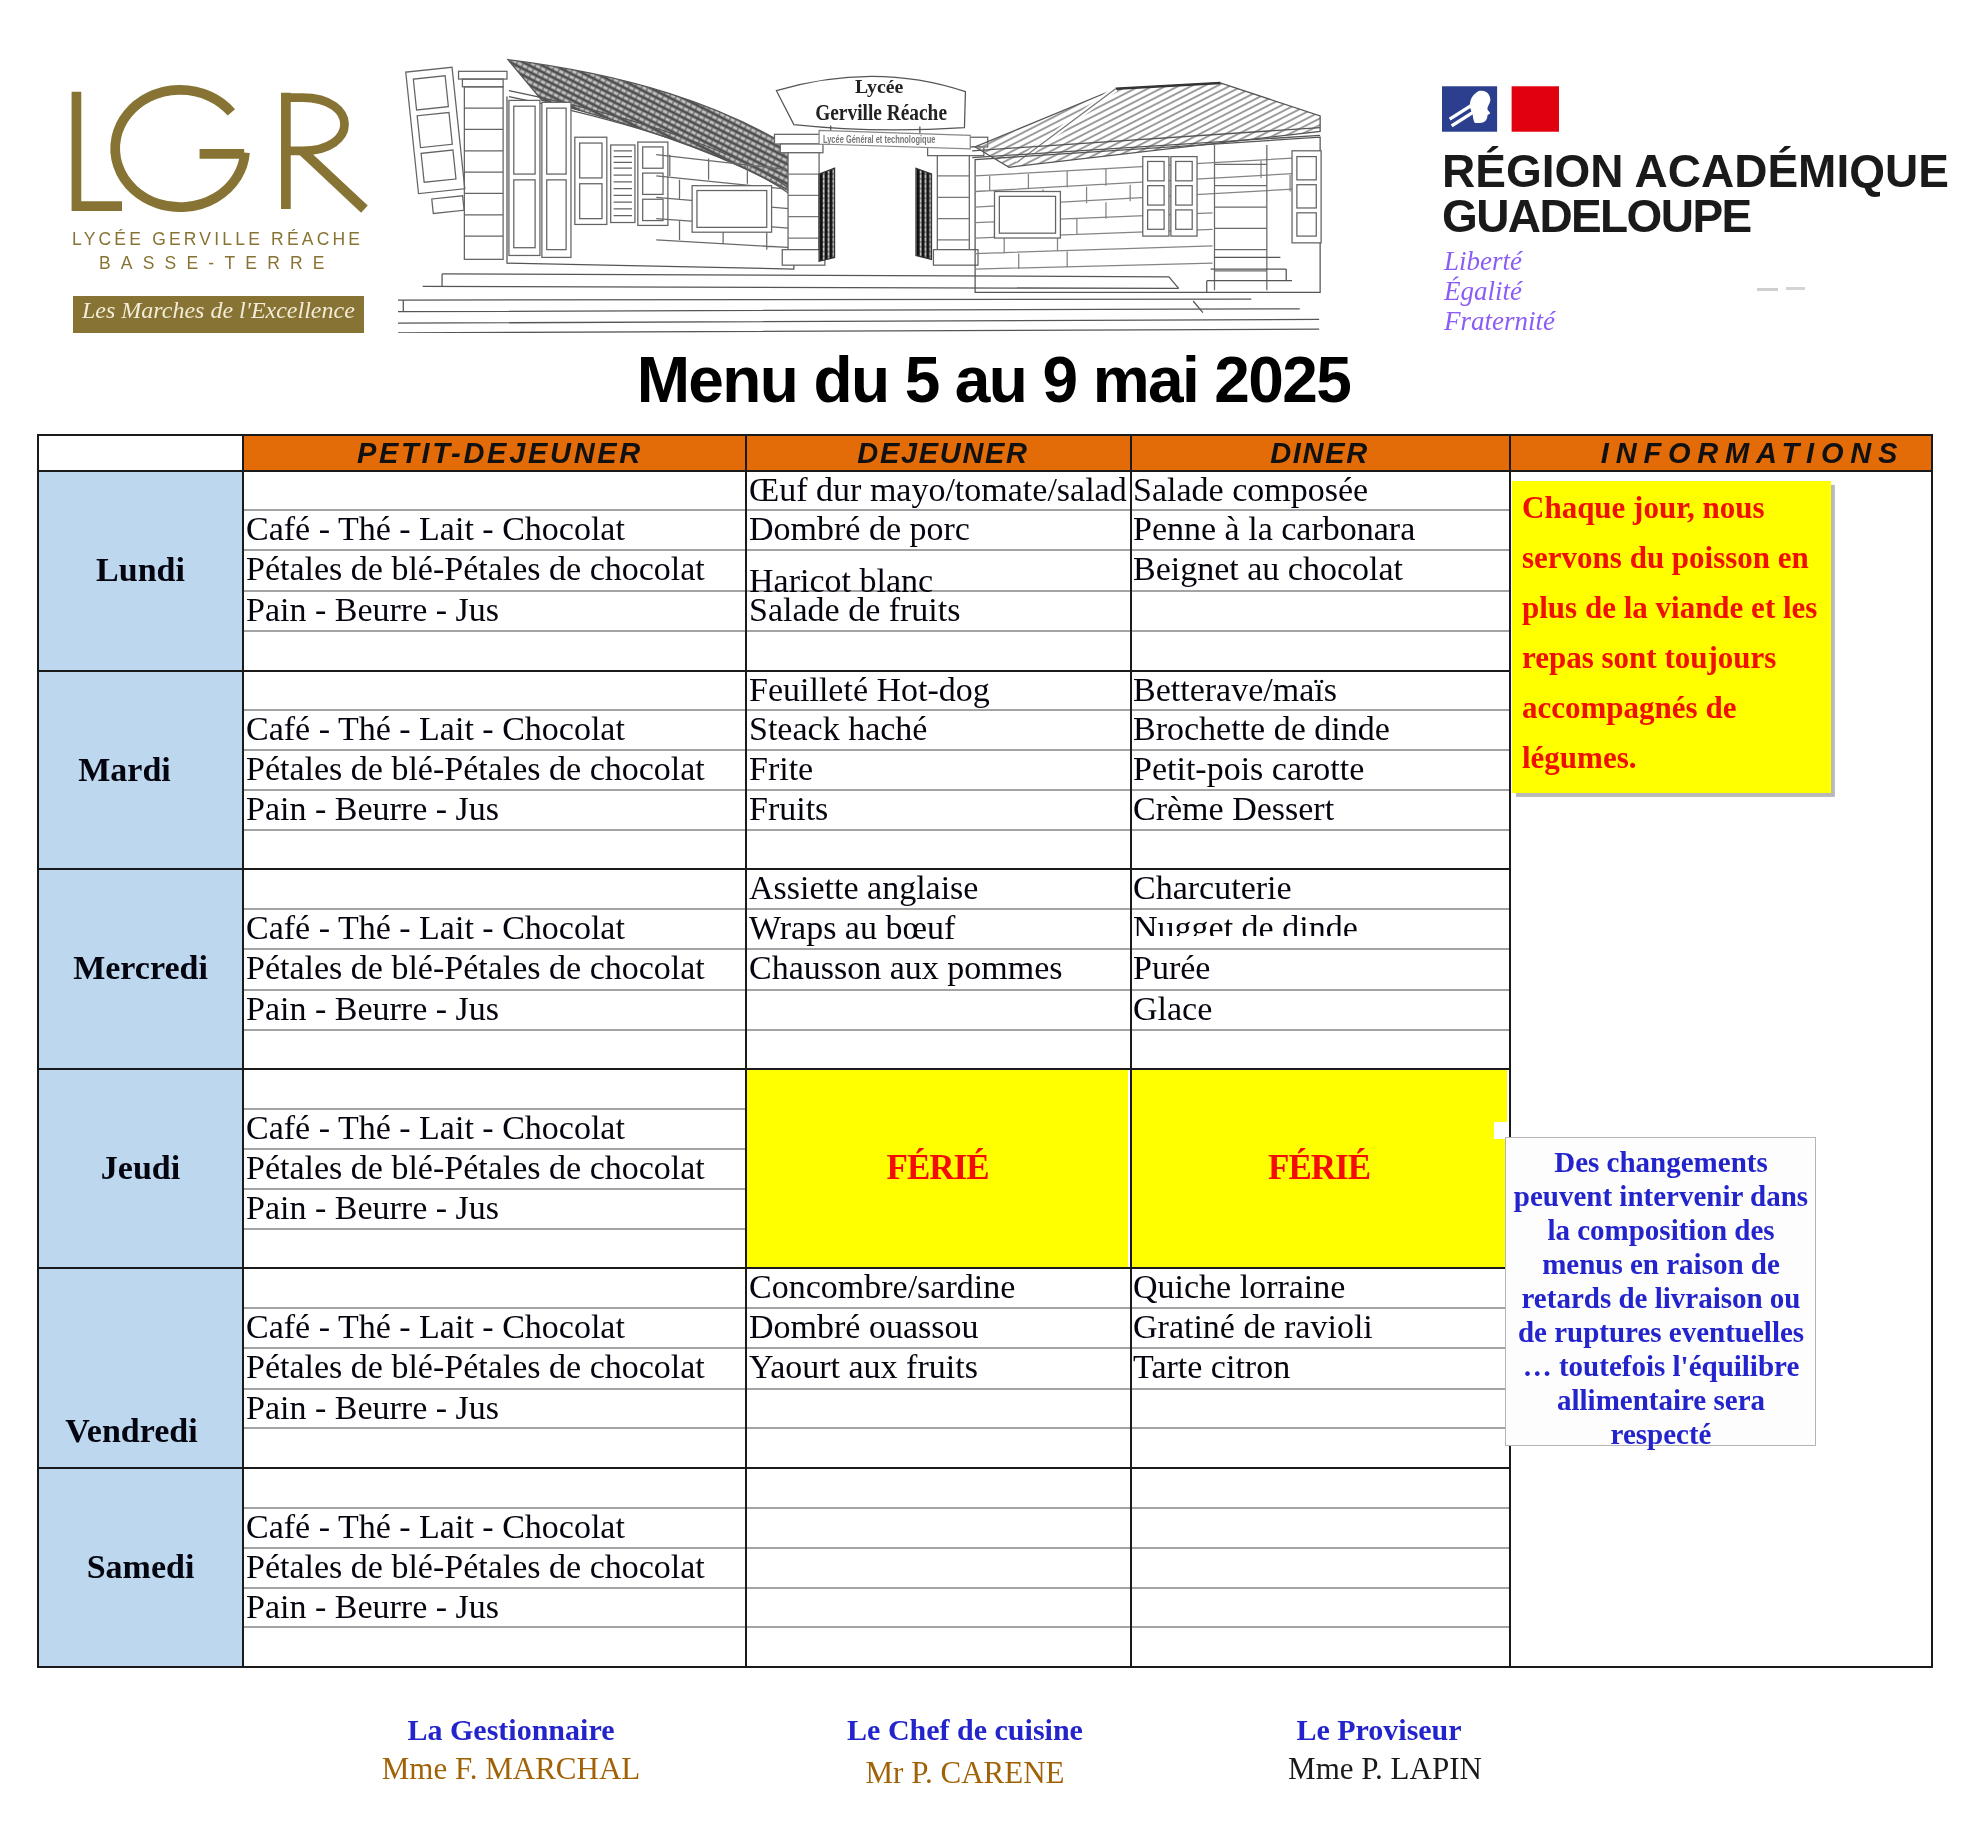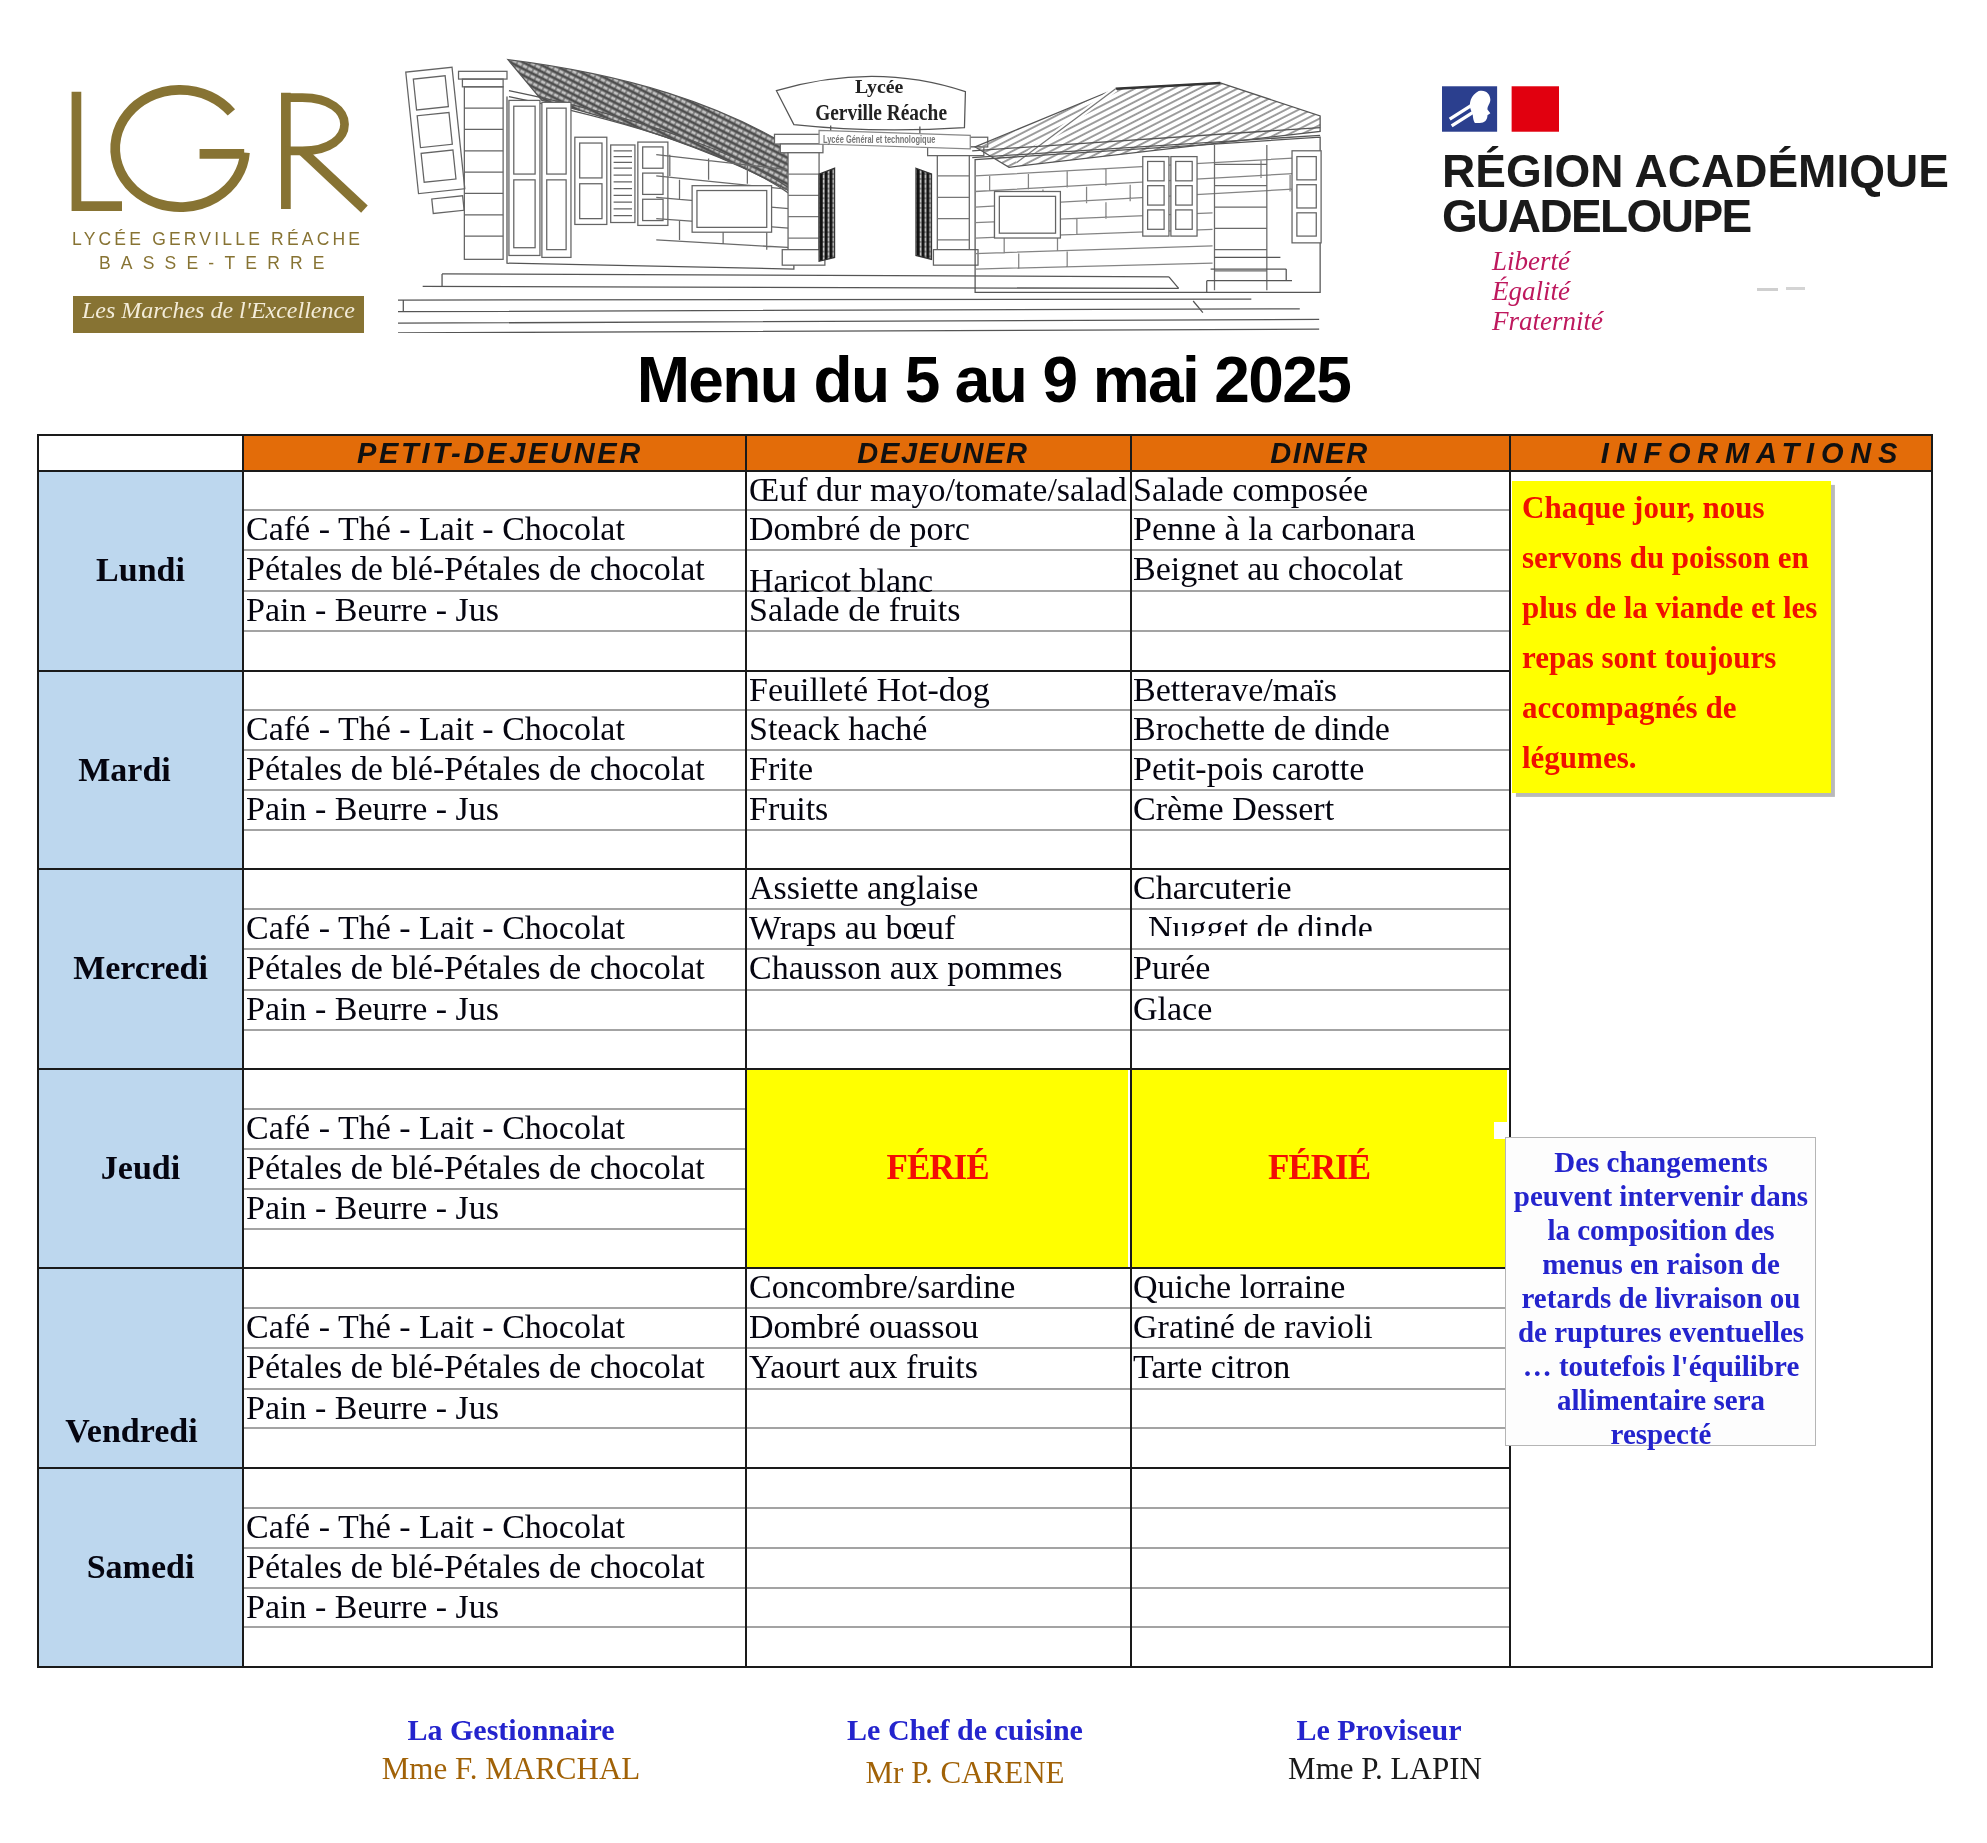--- a/index.html
+++ b/index.html
@@ -159,21 +159,21 @@
 <rect x="0" y="0" width="57" height="47" fill="#2b3f8e"></rect>
 <path d="M38 5 C45 3 50 8 50 14 C50 18 47 20 47 24 L50 28 L47 30 C47 35 44 38 39 38 L34 38 C31 33 33 29 30 25 C27 18 30 9 38 5 Z" fill="#ffffff"></path>
 <path d="M8 34 L30 20 M10 41 L32 27" stroke="#ffffff" stroke-width="3.5"></path>
 <rect x="72" y="0" width="49" height="47" fill="#e1000f"></rect>
 </svg>
 </div>
 
 <div class="abs" style="left:1442px;top:144px;font-weight:bold;font-size:46px;letter-spacing:0px;color:#1a1a1a;white-space:nowrap;">RÉGION ACADÉMIQUE</div>
 <div class="abs" style="left:1442px;top:189px;font-weight:bold;font-size:46px;letter-spacing:-1.6px;color:#1a1a1a;white-space:nowrap;">GUADELOUPE</div>
 
-<div class="abs" style="left:1444px;top:246px;font-family:'Liberation Serif',serif;font-style:italic;font-size:27px;line-height:30px;color:#be185d;margin-left:48px;">Liberté<br>Égalité<br>Fraternité</div>
+<div class="abs" style="left:1444px;top:246px;font-family:'Liberation Serif',serif;font-style:italic;font-size:27px;line-height:30px;color:#8b5cf6;">Liberté<br>Égalité<br>Fraternité</div>
 
 <div class="abs" style="left:1757px;top:288px;width:21.3px;height:2.9px;background:#cfcfcf;"></div>
 <div class="abs" style="left:1786px;top:287px;width:19.4px;height:2.9px;background:#d4d4d4;"></div>
 
 <div class="abs" style="left:0;top:343px;width:1987px;text-align:center;font-weight:bold;font-size:64px;letter-spacing:-1.6px;color:#000;font-family:'Liberation Sans',sans-serif;">Menu du 5 au 9 mai 2025</div>
 
 <div id="tablezone">
 
 <div class="abs" style="left:242px;top:434px;width:1690px;height:36px;background:#e36c09;"></div>
 
@@ -296,21 +296,21 @@
 <div class="day" style="left:39px;top:868px;width:203px;height:200px;line-height:200px;">Mercredi</div>
 
 <div class="cellt" style="left:749px;top:868px;width:378px;height:40px;line-height:40px;">Assiette anglaise</div>
 
 <div class="cellt" style="left:1133px;top:868px;width:374px;height:40px;line-height:40px;">Charcuterie</div>
 
 <div class="cellt" style="left:246px;top:908px;width:498px;height:40px;line-height:40px;">Café - Thé - Lait - Chocolat</div>
 
 <div class="cellt" style="left:749px;top:908px;width:378px;height:40px;line-height:40px;">Wraps au bœuf</div>
 
-<div class="cellt" style="left:1133px;top:908px;width:374px;height:28px;line-height:40px;padding-left:15px;">Nugget de dinde</div>
+<div class="cellt" style="left:1133px;top:908px;width:374px;height:28px;line-height:40px;">Nugget de dinde</div>
 
 <div class="cellt" style="left:246px;top:948px;width:498px;height:40px;line-height:40px;">Pétales de blé-Pétales de chocolat</div>
 
 <div class="cellt" style="left:749px;top:948px;width:378px;height:40px;line-height:40px;">Chausson aux pommes</div>
 
 <div class="cellt" style="left:1133px;top:948px;width:374px;height:40px;line-height:40px;">Purée</div>
 
 <div class="cellt" style="left:246px;top:989px;width:498px;height:40px;line-height:40px;">Pain - Beurre - Jus</div>
 
 <div class="cellt" style="left:1133px;top:989px;width:374px;height:40px;line-height:40px;">Glace</div>

